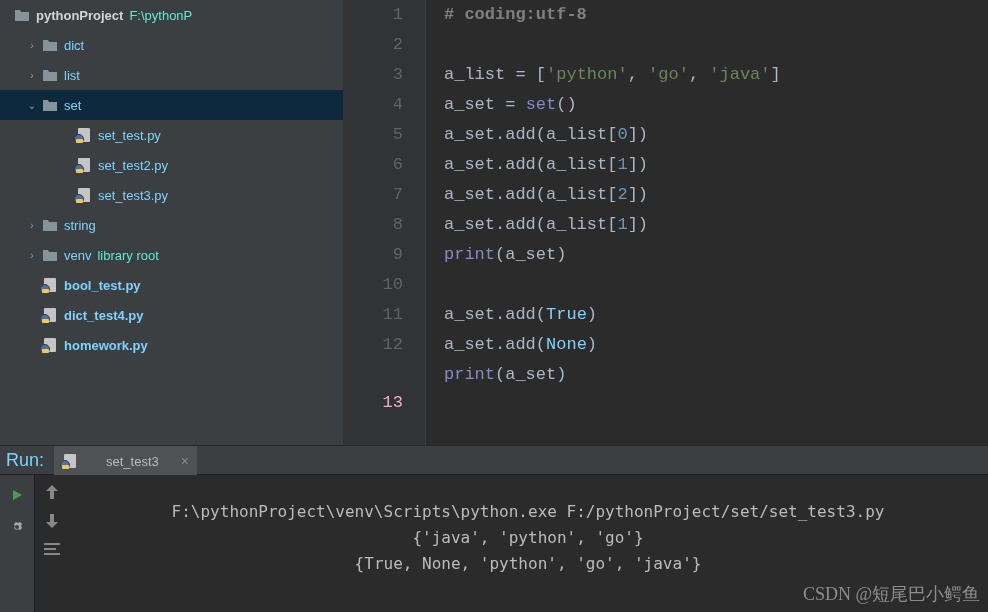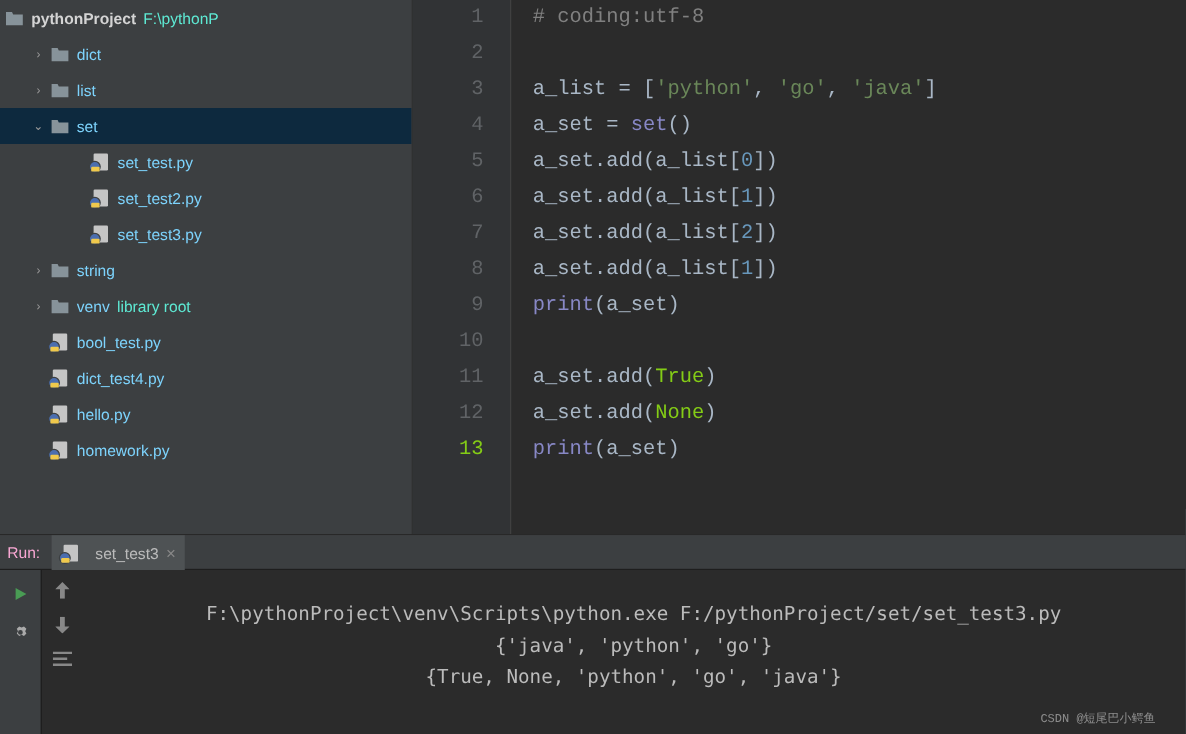--- a/index.html
+++ b/index.html
@@ -67,81 +67,81 @@
   content: "";
   position: absolute;
   top: 4px; left: 1px;
   width: 7px; height: 4px;
   background: #f0c94c;
   border-radius: 1px;
 }
 .tree-label { color: #7dd3fc; }
 .tree-label.bold { font-weight: bold; color: #d4d4d4; }
 .tree-hint { color: #5eead4; margin-left: 6px; }
-.indent-0 { padding-left: 4px; }
+.indent-0 { padding-left: 14px; }
 .indent-1 { padding-left: 24px; }
-.indent-2 { padding-left: 42px; }
+.indent-2 { padding-left: 42px; font-weight: bold; }
 .indent-3 { padding-left: 76px; }
 
 .editor {
   flex: 1;
   background: #2b2b2b;
   display: flex;
   font-family: "Consolas", "Courier New", monospace;
   font-size: 17px;
   line-height: 30px;
 }
 .gutter {
   width: 82px;
   background: #313335;
   color: #606366;
   text-align: right;
   padding-right: 22px;
   padding-top: 0;
   border-right: 1px solid #404040;
 }
 .gutter div { height: 30px; }
-.gutter div.active { color: #84cc16; }
+.gutter div.active { color: #f9a8d4; margin-top: 28px; }
 .code {
   padding-left: 18px;
   color: #a9b7c6;
 }
 .code div { height: 30px; white-space: pre; }
-.c-comment { color: #808080; }
+.c-comment { color: #808080; font-weight: bold; }
 .c-string { color: #6a8759; }
 .c-builtin { color: #8888c6; }
 .c-number { color: #6897bb; }
-.c-const { color: #84cc16; }
+.c-const { color: #7dd3fc; }
 
 .run-panel {
   border-top: 1px solid #282828;
   background: #3c3f41;
   height: 167px;
   display: flex;
   flex-direction: column;
 }
 .run-tabs {
   height: 29px;
   background: #3c3f41;
   display: flex;
   align-items: center;
   border-bottom: 1px solid #1e1e1e;
 }
 .run-label {
-  color: #f9a8d4;
+  color: #7dd3fc;
   padding: 0 10px 0 6px;
-  font-size: 13px;
+  font-size: 18px;
 }
 .run-tab {
   height: 29px;
   background: #4e5254;
   display: flex;
   align-items: center;
   padding: 0 8px;
-  gap: 6px;
+  gap: 22px;
   border-top: 2px solid transparent;
 }
 .run-tab .close { color: #888; font-size: 14px; }
 .run-body {
   flex: 1;
   display: flex;
   background: #2b2b2b;
 }
 .run-toolbar {
   width: 34px;
@@ -171,25 +171,25 @@
   flex: 1;
   padding: 24px 12px;
   font-family: "Consolas", monospace;
   font-size: 16px;
   line-height: 26px;
   color: #bbbbbb;
   text-align: center;
 }
 .watermark {
   position: absolute;
-  right: 25px;
+  right: 8px;
   bottom: 6px;
   color: rgba(220,220,220,0.55);
-  font-size: 10px;
-  font-family: Liberation Mono, monospace;
+  font-size: 18px;
+  font-family: Liberation Serif, serif;
 }
 </style>
 </head>
 <body>
 
 <div class="top-area">
   <div class="sidebar">
     <div class="tree-row indent-0">
       <span class="icon project-icon">
         <svg width="16" height="14" viewBox="0 0 16 14">
@@ -273,27 +273,20 @@
             <div class="badge"></div>
           </span>
           <span class="tree-label">bool_test.py</span>
         </div>
         <div class="tree-row indent-2">
           <span class="icon py-icon">
             <div class="doc"></div>
             <div class="badge"></div>
           </span>
           <span class="tree-label">dict_test4.py</span>
-        </div>
-        <div class="tree-row indent-2">
-          <span class="icon py-icon">
-            <div class="doc"></div>
-            <div class="badge"></div>
-          </span>
-          <span class="tree-label">hello.py</span>
         </div>
         <div class="tree-row indent-2">
           <span class="icon py-icon">
             <div class="doc"></div>
             <div class="badge"></div>
           </span>
           <span class="tree-label">homework.py</span>
         </div>
       </div>
   </div>

